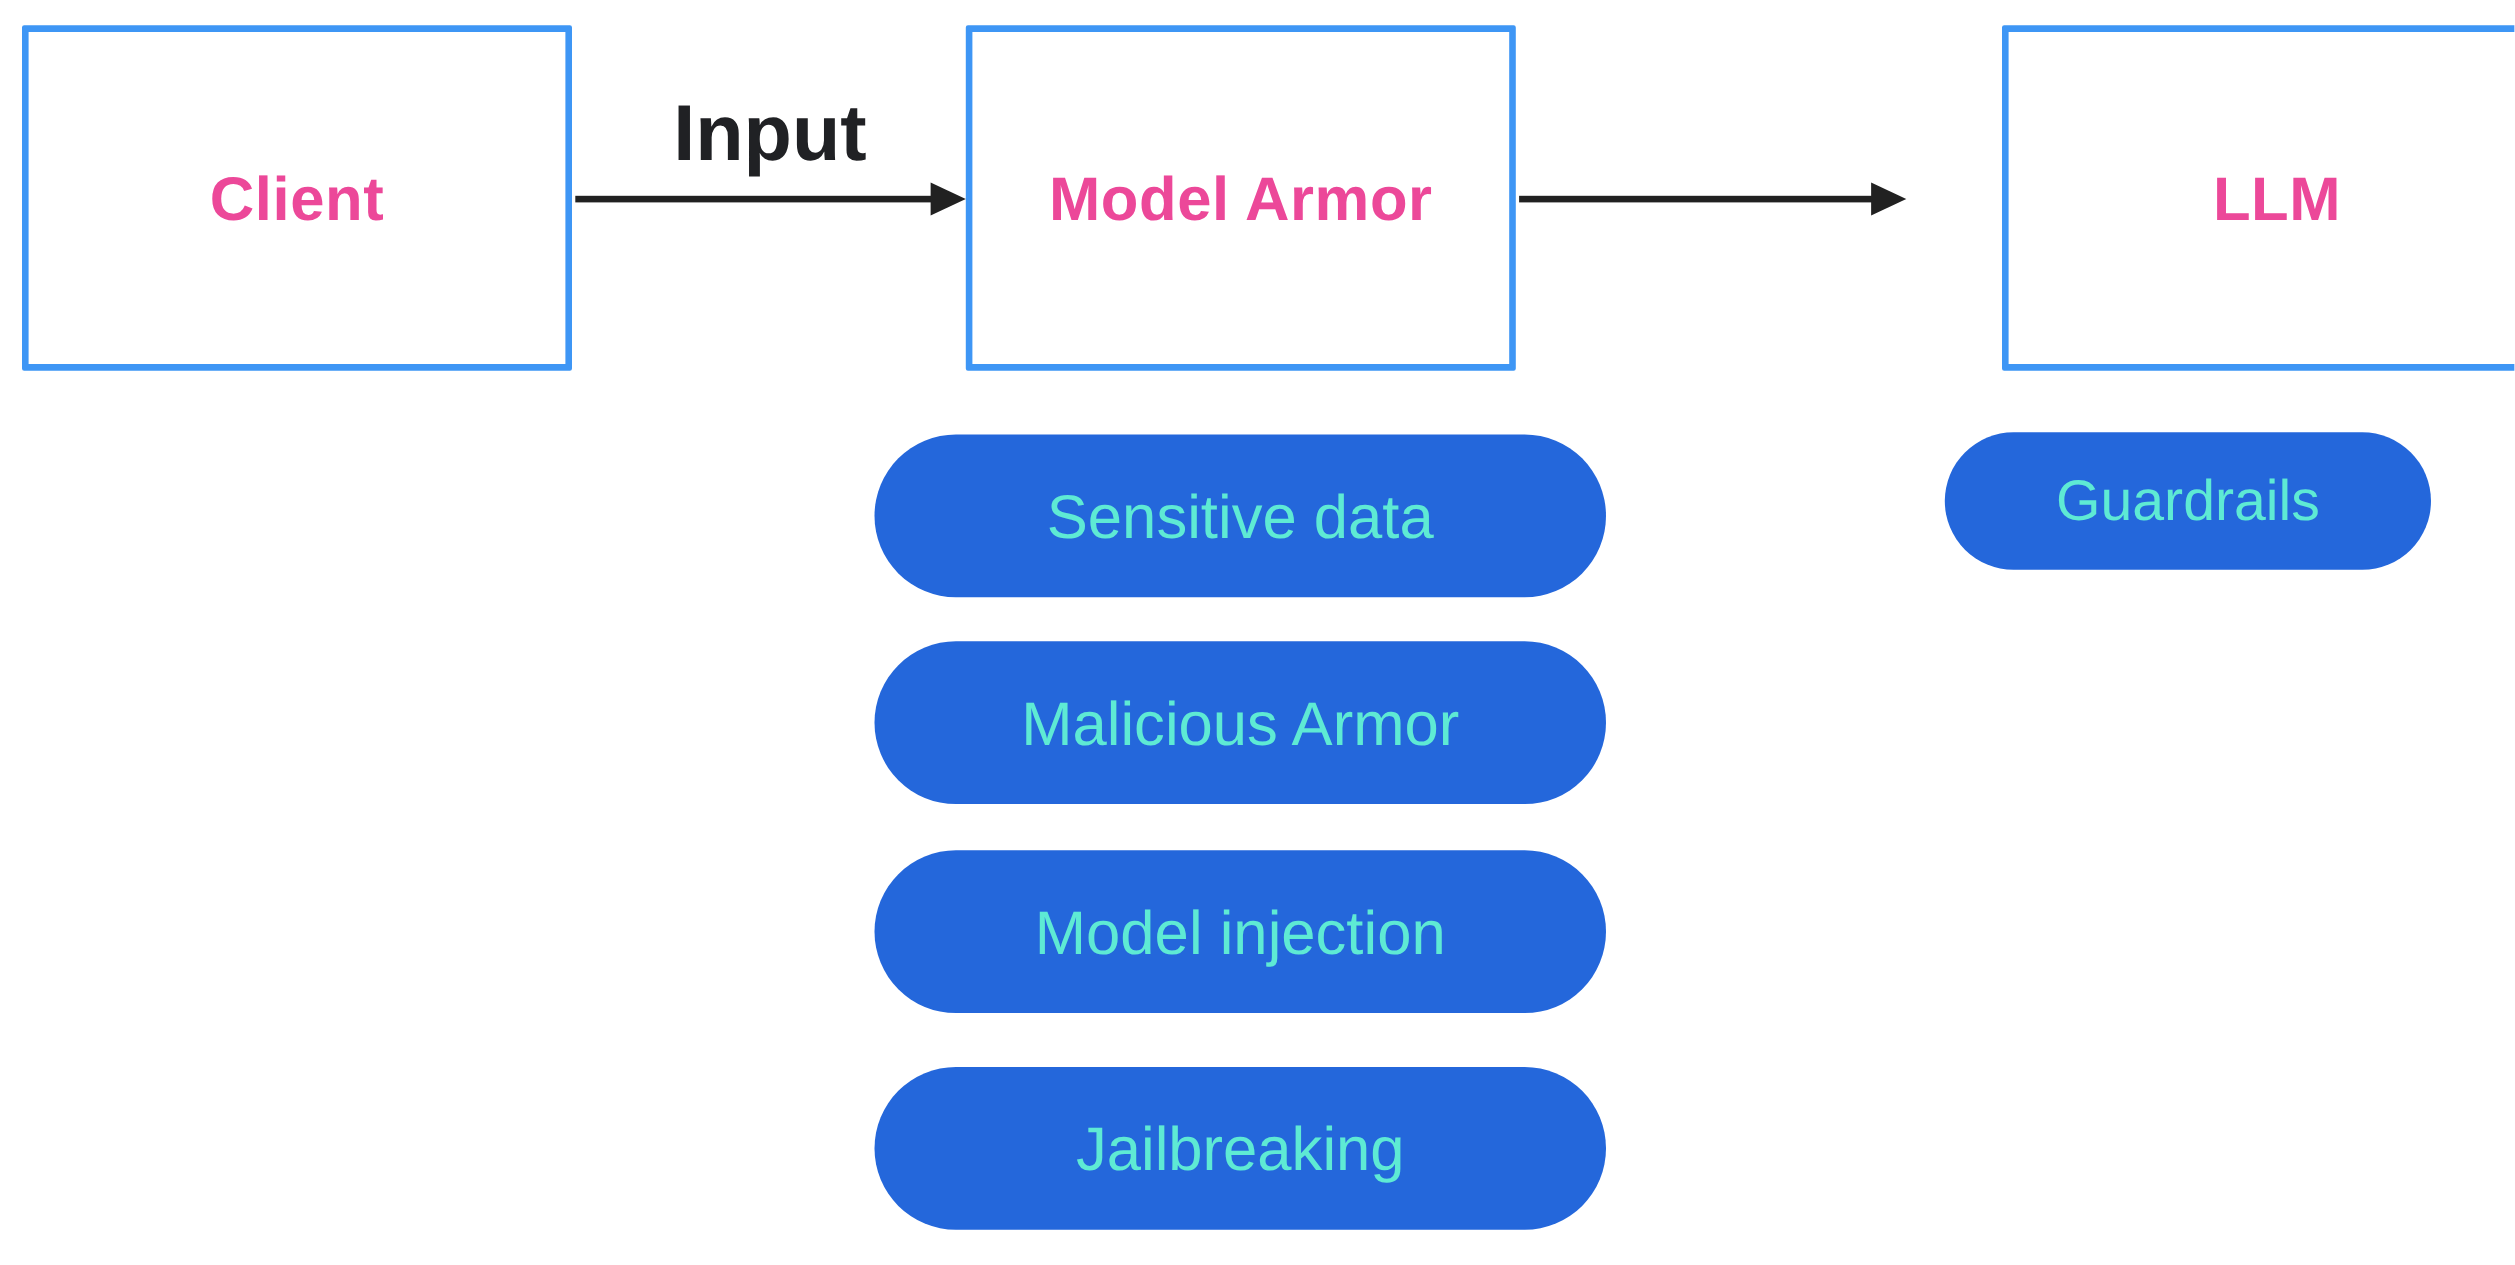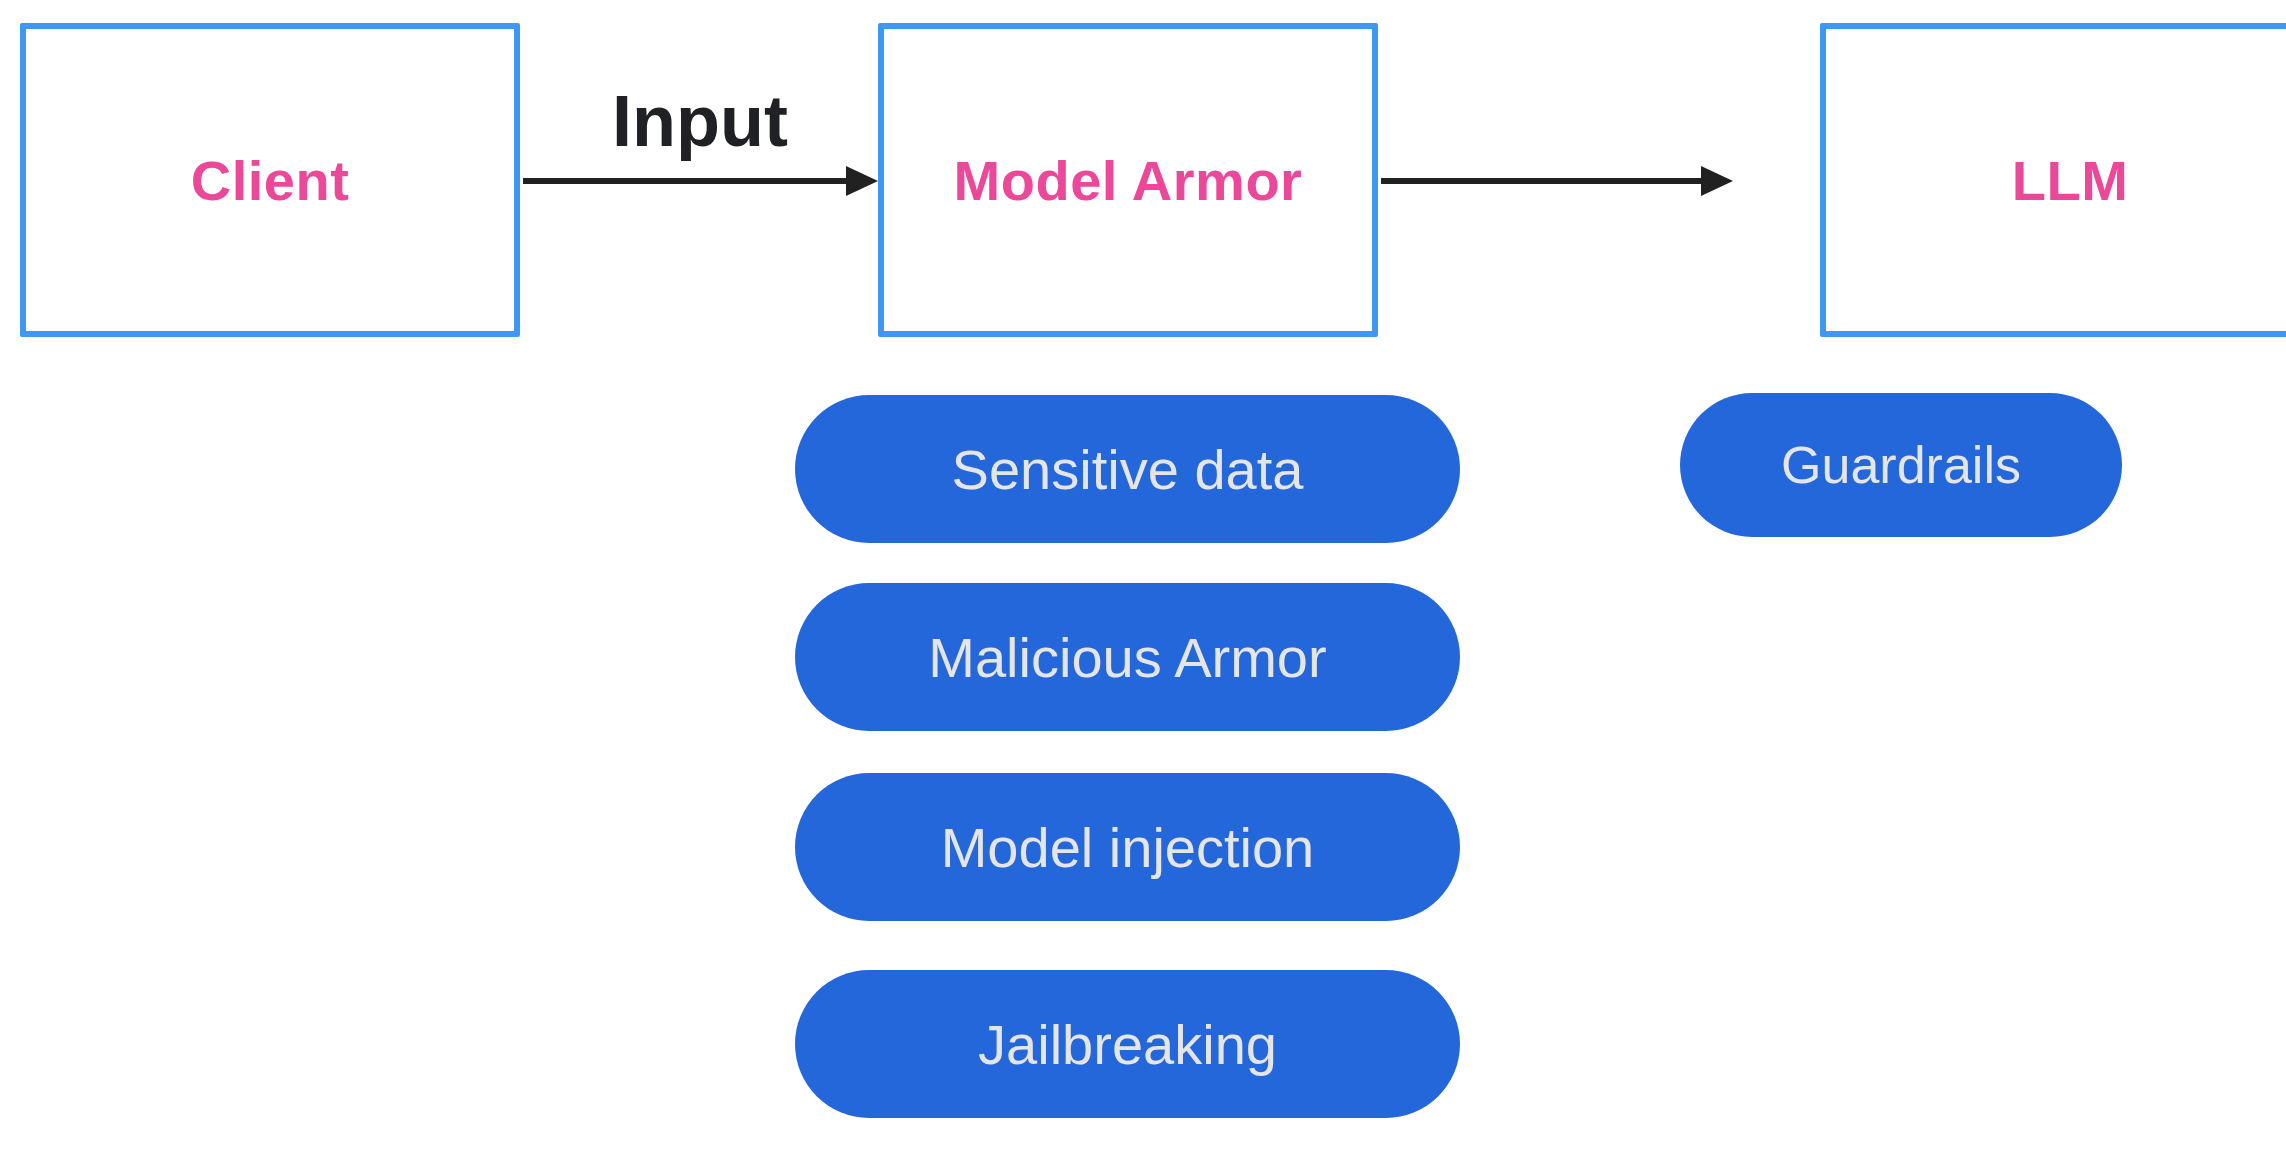--- a/index.html
+++ b/index.html
@@ -76,33 +76,33 @@
   
   .pill {
     position: absolute;
     background: #2467db;
     border-radius: 80px;
     display: flex;
     align-items: center;
     justify-content: center;
   }
   .pill-label {
-    color: #e5e5e5;
+    color: #5eead4;
     font-size: 56px;
     font-weight: 400;
     white-space: nowrap;
   }
   .pill-ma { left: 795px; width: 665px; height: 148px; }
   #pill-sensitive-data   { top: 395px; }
   #pill-malicious-urls   { top: 583px; }
   #pill-prompt-injection { top: 773px; }
   #pill-jailbreaking     { top: 970px; }
   #pill-guardrails {
-    left: 1680px; top: 393px;
-    width: 442px; height: 144px;
+    left: 1768px; top: 393px;
+    width: 442px; height: 125px;
   }
   #pill-guardrails .pill-label { font-size: 52px; }
 </style>
 </head>
 <body>
 
 <div class="canvas">
 
   <div class="node" id="node-client">
     <span class="node-label">Client</span>

